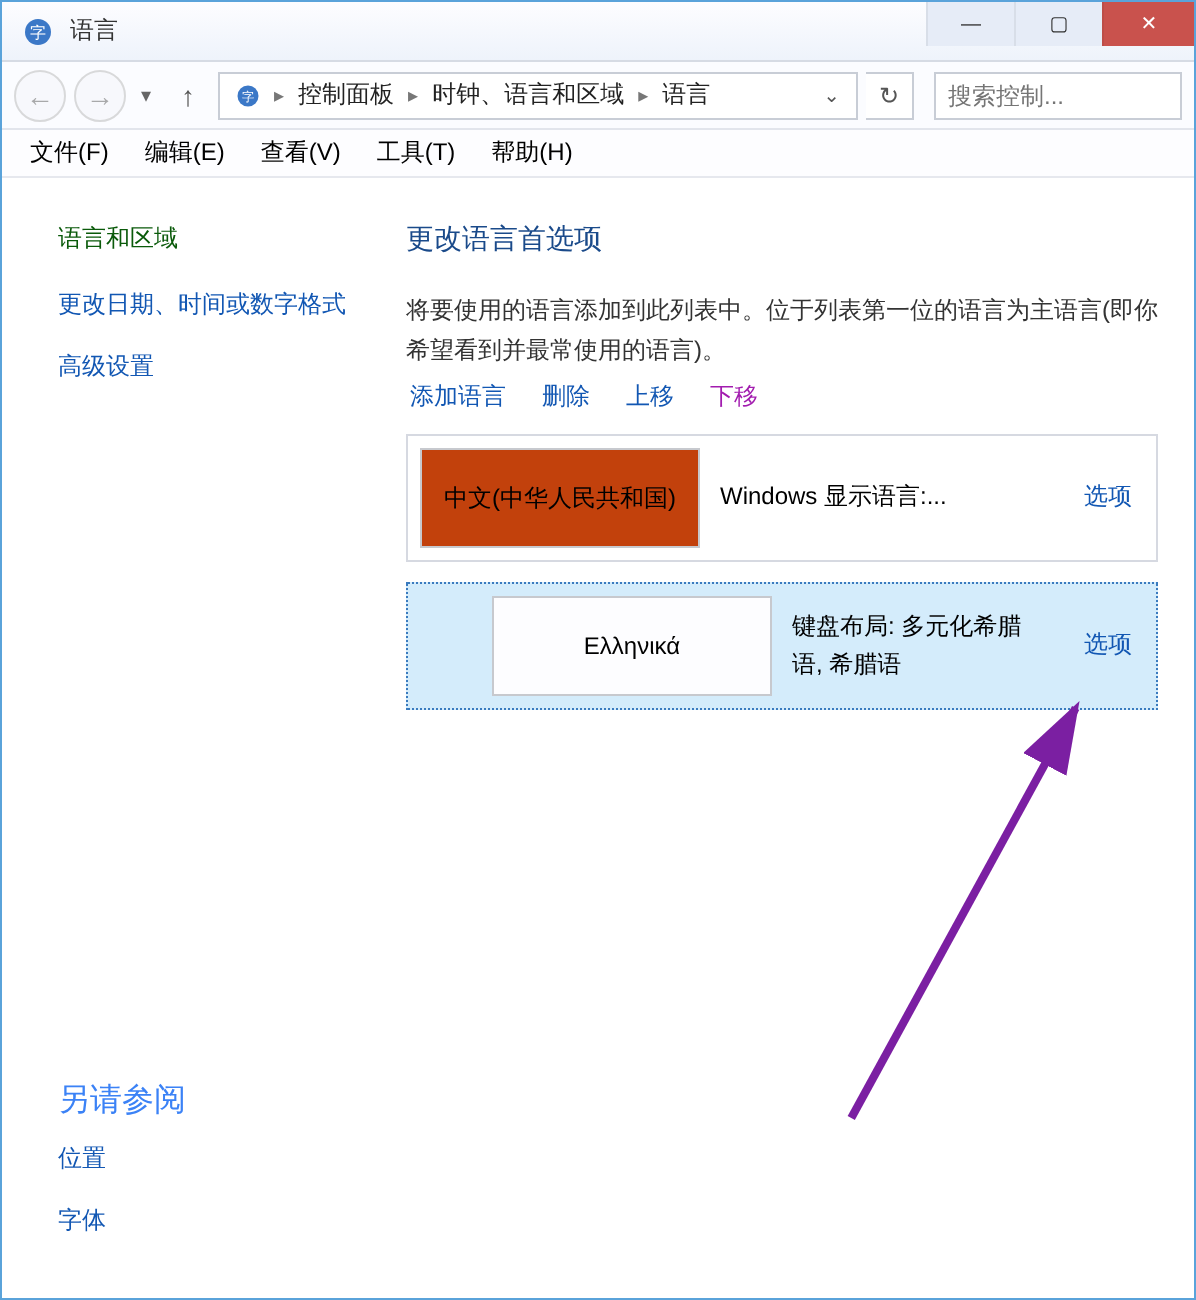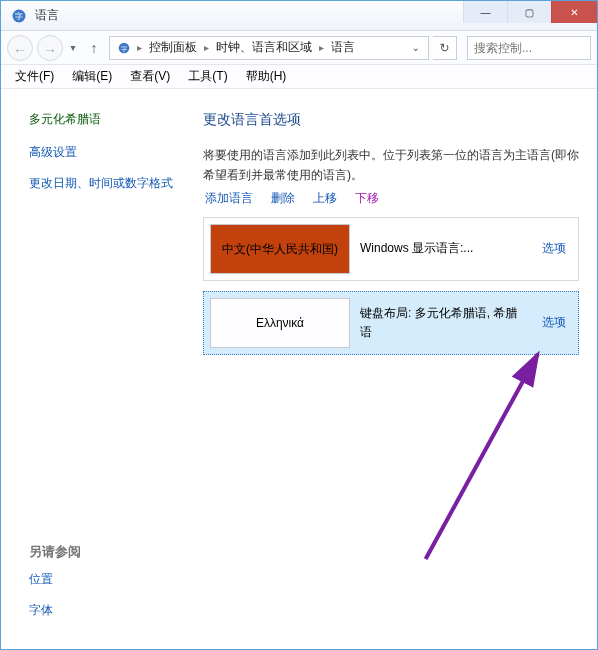--- a/index.html
+++ b/index.html
@@ -97,40 +97,40 @@
   .content {
     display: flex; height: calc(650px - 2px - 30px - 34px - 24px);
   }
   .sidebar {
     width: 190px; padding: 22px 16px 16px 28px;
     display: flex; flex-direction: column;
   }
   .sidebar .sb-title { color: #0a5a0a; font-size: 12px; margin-bottom: 16px; }
   .sidebar .sb-link { color: #1257b3; font-size: 12px; margin-bottom: 14px; cursor: pointer; }
   .sidebar-spacer { flex: 1; }
-  .sidebar .see-also { color: #737373; font-size: 13px; margin-bottom: 10px; margin-top: 24px; font-weight: bold; }
+  .sidebar .see-also { color: #3b82f6; font-size: 16px; margin-bottom: 10px; margin-top: 24px; }
 
   .main {
     flex: 1; padding: 22px 18px 18px 12px;
     position: relative;
   }
   .main h1 { font-size: 14px; font-weight: 400; color: #1a4a8a; margin: 0 0 16px 0; }
   .main .desc { font-size: 12px; color: #333; line-height: 1.7; margin-bottom: 4px; }
 
   .toolbar { display: flex; gap: 18px; font-size: 12px; margin-bottom: 10px; padding-left: 2px;}
   .toolbar .tb { color: #1257b3; cursor: pointer; }
   .toolbar .tb.disabled { color: #a21caf; cursor: default; }
 
   .lang-list { margin-top: 4px; }
   .lang-row {
     display: flex; align-items: stretch;
     border: 1px solid #d6d9e1; background: #fff;
     min-height: 64px;
   }
-  .lang-row + .lang-row { margin-top: 10px; }
+  .lang-row + .lang-row { margin-top: 10px; padding-left: 36px; }
   .lang-row.selected {
     border: 1px dotted #3a7bbf;
     background: #d4ecfb;
   }
   .lang-cell-name {
     width: 140px; border: 1px solid #c7c9ce;
     margin: 6px; display: flex; align-items: center; justify-content: center;
     text-align: center; font-size: 12px; padding: 4px; background: #c2410c;
     line-height: 1.5;
   }
@@ -214,23 +214,23 @@
 <div class="menubar">
   <div class="menu-item">文件(F)</div>
   <div class="menu-item">编辑(E)</div>
   <div class="menu-item">查看(V)</div>
   <div class="menu-item">工具(T)</div>
   <div class="menu-item">帮助(H)</div>
 </div>
 
 <div class="content">
   <div class="sidebar">
-    <div class="sb-title">多元化希腊语</div>
+    <div class="sb-title">语言和区域</div>
+    <div class="sb-link">更改日期、时间或数字格式</div>
     <div class="sb-link">高级设置</div>
-    <div class="sb-link">更改日期、时间或数字格式</div>
     <div class="sidebar-spacer"></div>
     <div class="see-also">另请参阅</div>
     <div class="sb-link">位置</div>
     <div class="sb-link">字体</div>
   </div>
 
   <div class="main">
     <h1>更改语言首选项</h1>
     <div class="desc">将要使用的语言添加到此列表中。位于列表第一位的语言为主语言(即你希望看到并最常使用的语言)。</div>
 

